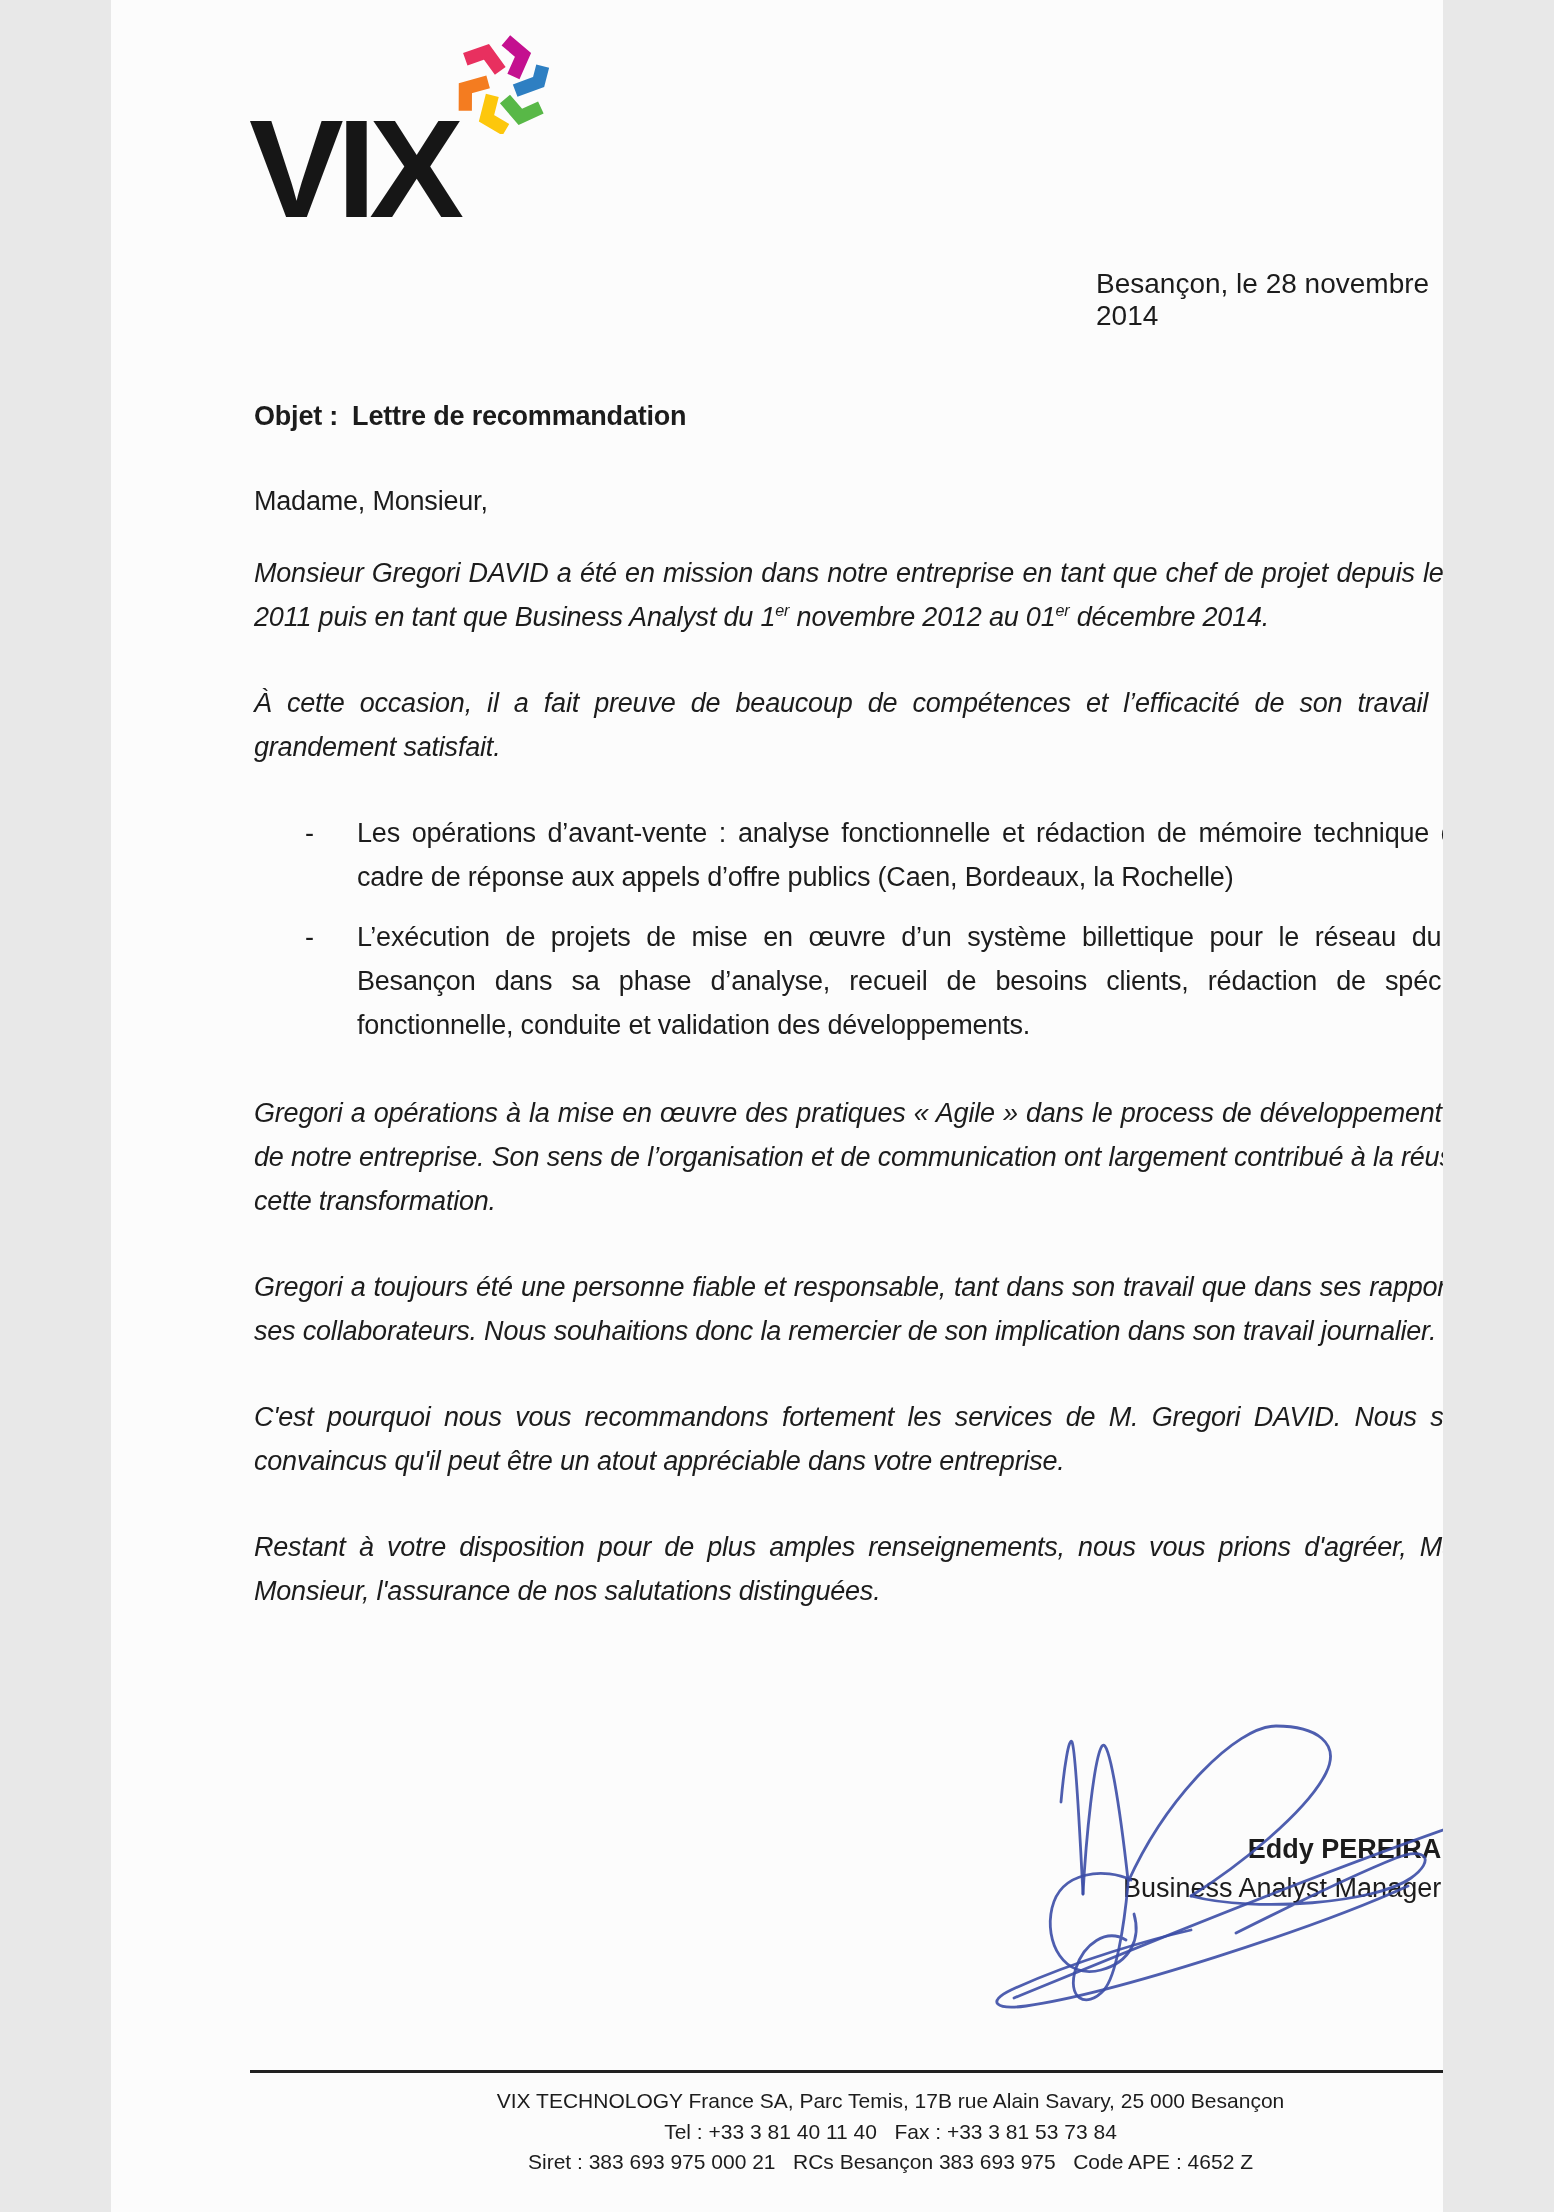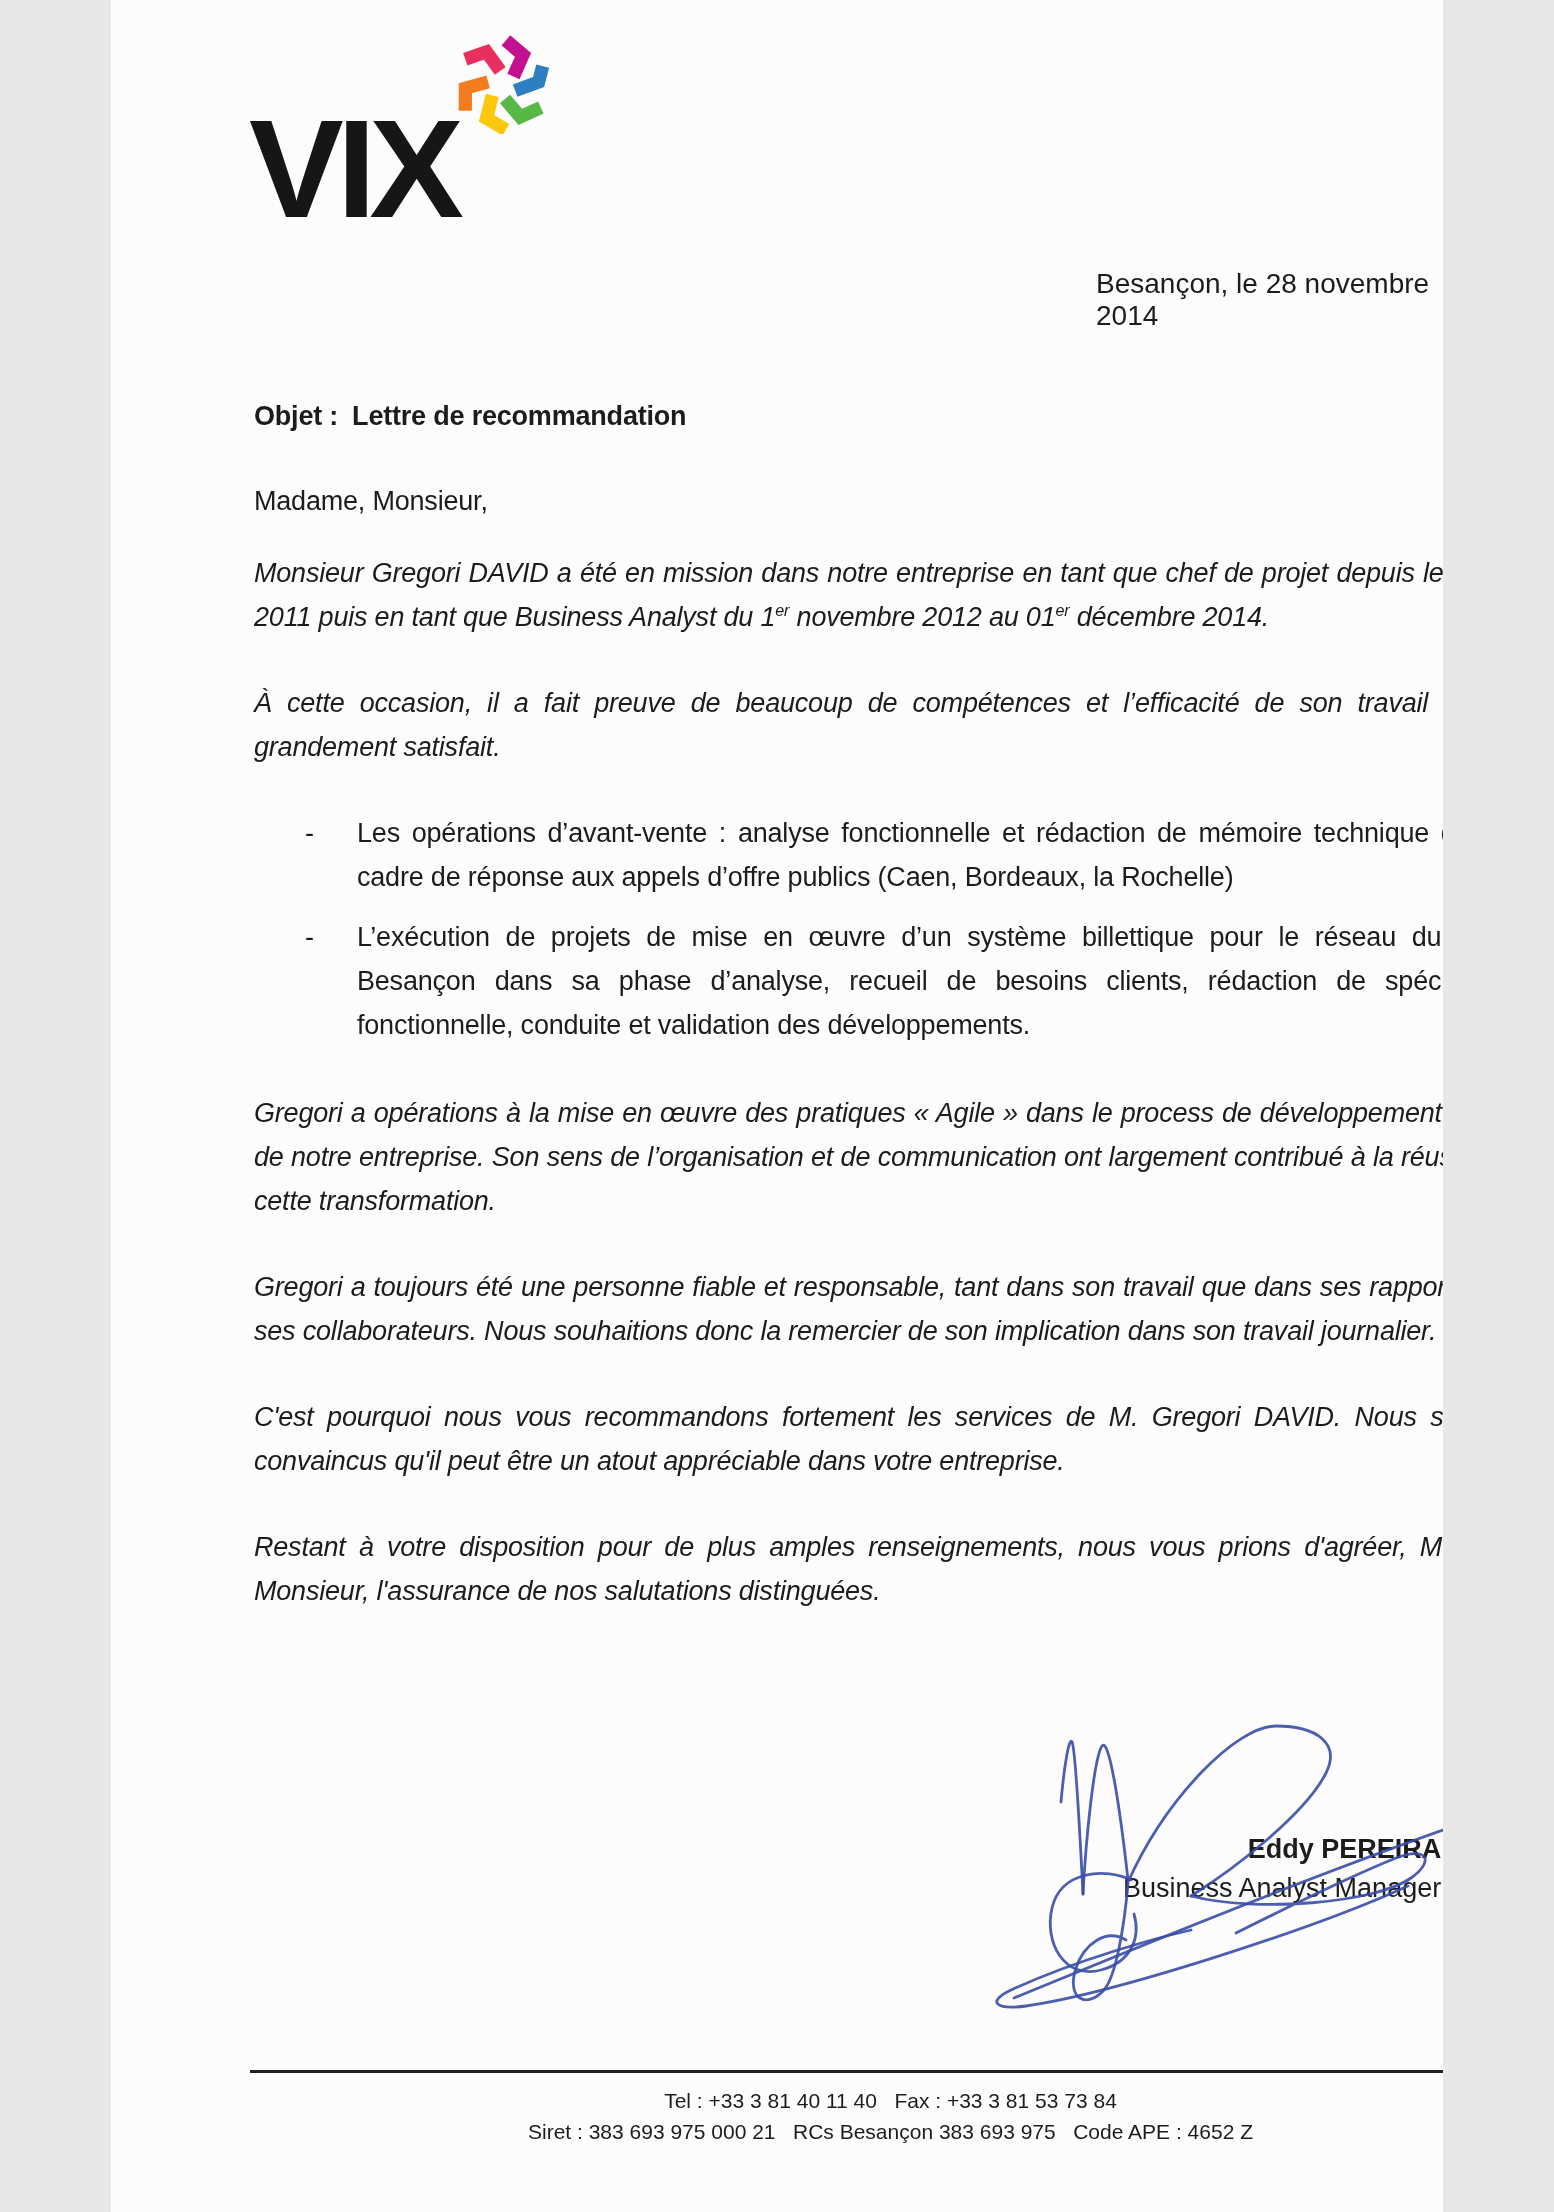--- a/index.html
+++ b/index.html
@@ -116,17 +116,18 @@
     <path d="M 127 176 C 130 120, 138 40, 146 28 C 153 18, 164 90, 172 162"></path>
     <path d="M 172 164 C 210 80, 280 8, 320 8 C 360 8, 385 25, 370 55 C 350 95, 280 150, 235 178"></path>
     <path d="M 235 178 C 300 195, 420 185, 455 160 C 480 142, 470 128, 440 140 C 400 156, 330 190, 280 215"></path>
     <path d="M 58 280 C 180 230, 420 130, 612 70"></path>
     <path d="M 452 168 C 360 210, 160 275, 70 288 C 40 292, 30 284, 55 272 C 120 242, 200 220, 235 212"></path>
     <path d="M 172 166 C 168 210, 160 258, 148 272 C 130 292, 110 280, 120 250 C 128 226, 150 210, 170 222"></path>
     <path d="M 175 162 C 150 150, 105 152, 96 190 C 88 224, 108 262, 145 252 C 175 244, 185 220, 178 196"></path>
   </svg>
 
   <div class="footer">
+    <div class="footer-line">VIX TECHNOLOGY France SA, Parc Temis, 17B rue Alain Savary, 25 000 Besançon</div>
     <div class="footer-line">Tel : +33 3 81 40 11 40   Fax : +33 3 81 53 73 84</div>
     <div class="footer-line">Siret : 383 693 975 000 21   RCs Besançon 383 693 975   Code APE : 4652 Z</div>
   </div>
 
 </div>
 
 </body></html>

